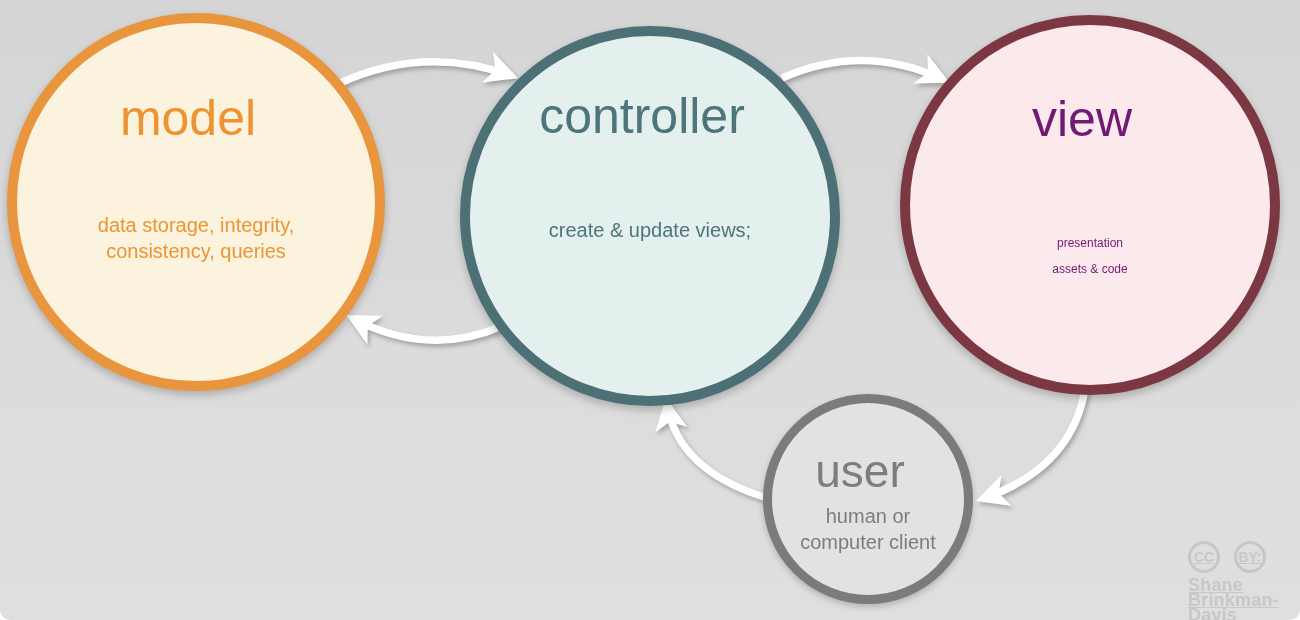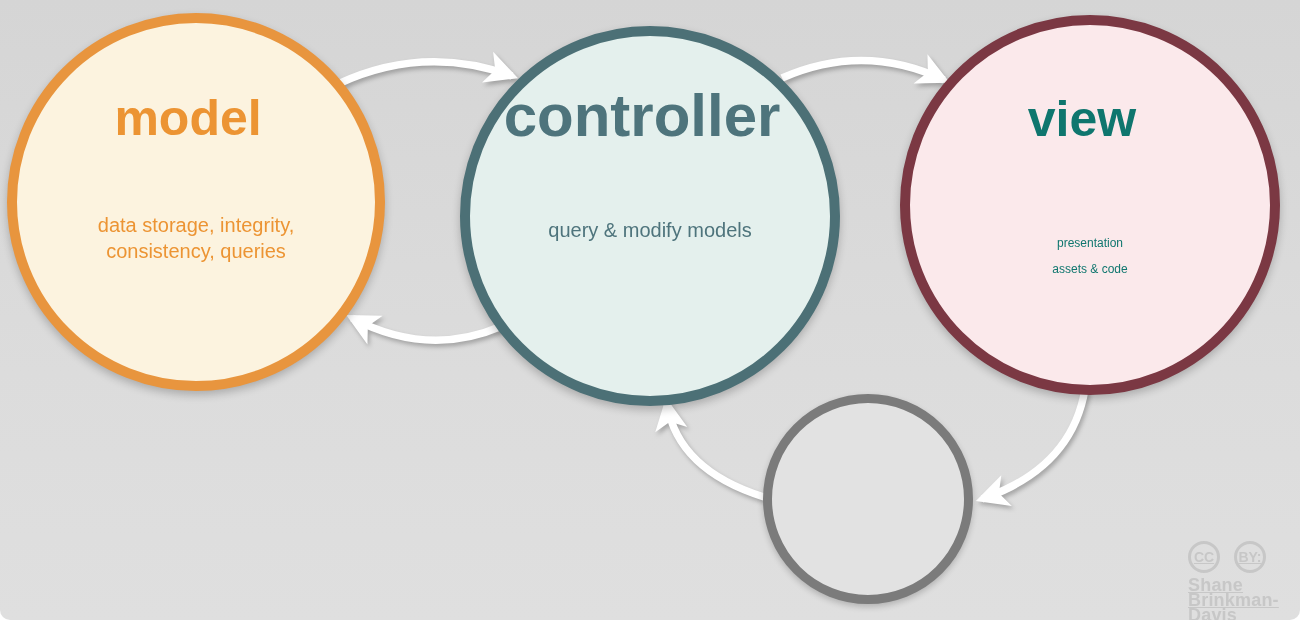--- a/index.html
+++ b/index.html
@@ -11,27 +11,27 @@
     font-family:"Liberation Sans", sans-serif;
     border-radius:0 0 10px 10px;
   }
   .arrows{position:absolute;left:0;top:0;width:1300px;height:620px;
     filter:drop-shadow(2px 3px 2px rgba(0,0,0,0.25));}
   .node{
     position:absolute;border-radius:50%;box-sizing:border-box;
     text-align:center;
     box-shadow:0 4px 8px rgba(0,0,0,0.22);
   }
-  .node .title{position:absolute;left:0;right:16px;font-weight:700;}
+  .node .title{position:absolute;left:0;right:16px;font-weight:400;}
   .node .desc{position:absolute;left:0;right:0;font-weight:400;}
   .node-model{left:7px;top:13px;width:378px;height:378px;border:10px solid #e8953e;background:#fcf3df;color:#ec9433;}
   .node-model .title{top:68px;font-size:50px;line-height:54px;}
   .node-model .desc{top:189px;font-size:20px;line-height:26px;}
   .node-controller{left:460px;top:26px;width:380px;height:380px;border:10px solid #4c7076;background:#e4f0ed;color:#4e747c;}
-  .node-controller .title{top:53px;font-size:60px;line-height:54px;}
+  .node-controller .title{top:53px;font-size:50px;line-height:54px;}
   .node-controller .desc{top:181px;font-size:20px;line-height:26px;}
   .node-view{left:900px;top:15px;width:380px;height:380px;border:10px solid #7b3843;background:#fbe9eb;color:#742f3c;}
   .node-view .title{top:67px;font-size:50px;line-height:54px;}
   .node-view .desc{top:205px;font-size:12px;line-height:26px;}
   .node-user{left:763px;top:394px;width:210px;height:210px;border:9px solid #7b7b7b;background:#e2e2e2;color:#7d7d7d;box-shadow:0 3px 6px rgba(0,0,0,0.2);}
   .node-user .title{top:44px;font-size:46px;line-height:48px;}
   .node-user .desc{top:100px;font-size:20px;line-height:26px;}
   .attribution{
     position:absolute;left:1188px;top:541px;width:112px;color:#c7c7c7;text-decoration:underline;
   }
@@ -65,33 +65,38 @@
     <div class="title">model</div>
     <div class="desc">
       <div>data storage, integrity,</div>
       <div>consistency, queries</div>
     </div>
   </div>
 
   <div class="node node-controller" style="border-color: rgb(76, 112, 118); background: rgb(228, 240, 237); color: rgb(78, 116, 124);">
     <div class="title">controller</div>
     <div class="desc">
-      <div>query &amp; modify models</div>
+      <div>create &amp; update views;</div>
     </div>
   </div>
 
-  <div class="node node-view" style="border-color: rgb(123, 56, 67); background: rgb(251, 233, 235); color: #0f766e;">
+  <div class="node node-view" style="border-color: rgb(123, 56, 67); background: rgb(251, 233, 235); color: #701a75;">
     <div class="title">view</div>
     <div class="desc">
       <div>presentation</div>
       <div>assets &amp; code</div>
     </div>
   </div>
 
   <div class="node node-user" style="border-color: rgb(123, 123, 123); background: rgb(226, 226, 226); color: rgb(125, 125, 125);">
+    <div class="title">user</div>
+    <div class="desc">
+      <div>human or</div>
+      <div>computer client</div>
+    </div>
   </div>
 
   <div class="attribution">
     <div class="cc-row">
       <span class="cc-badge">CC</span>
       <span class="cc-badge">BY:</span>
     </div>
     <div class="author">
       <div>Shane</div>
       <div>Brinkman-Davis</div>

